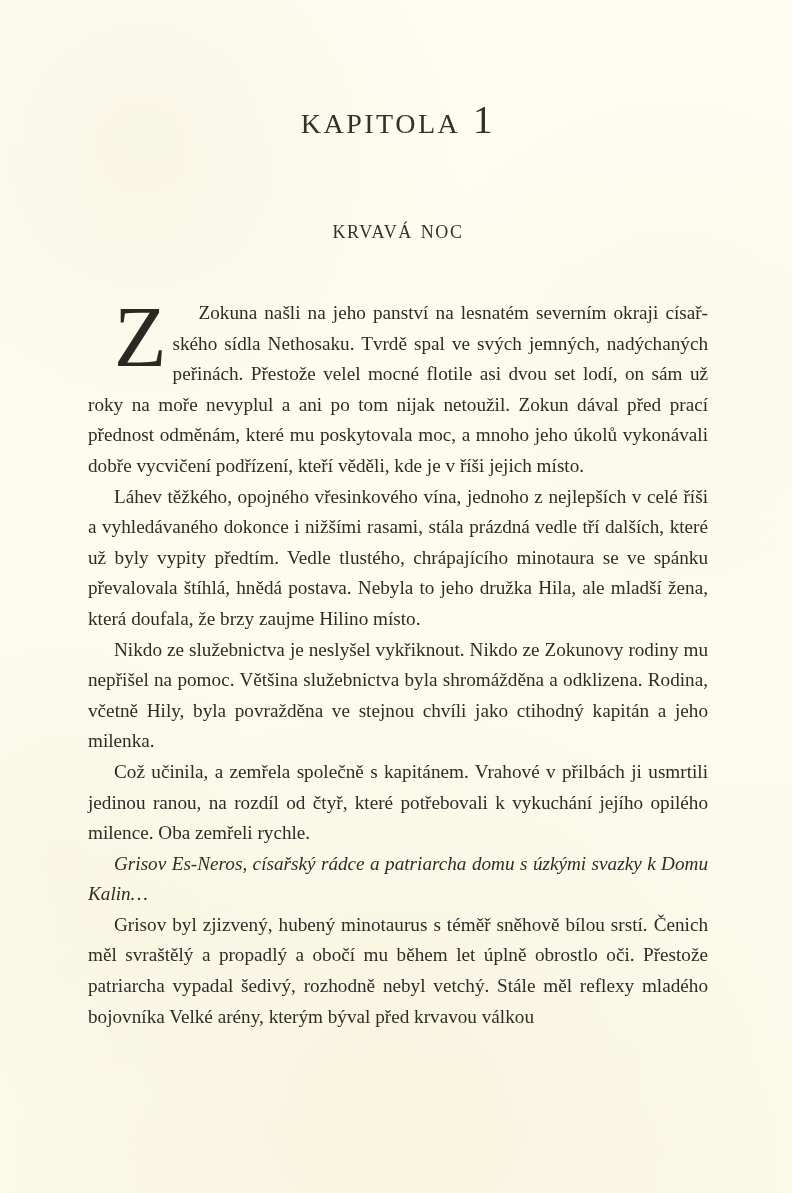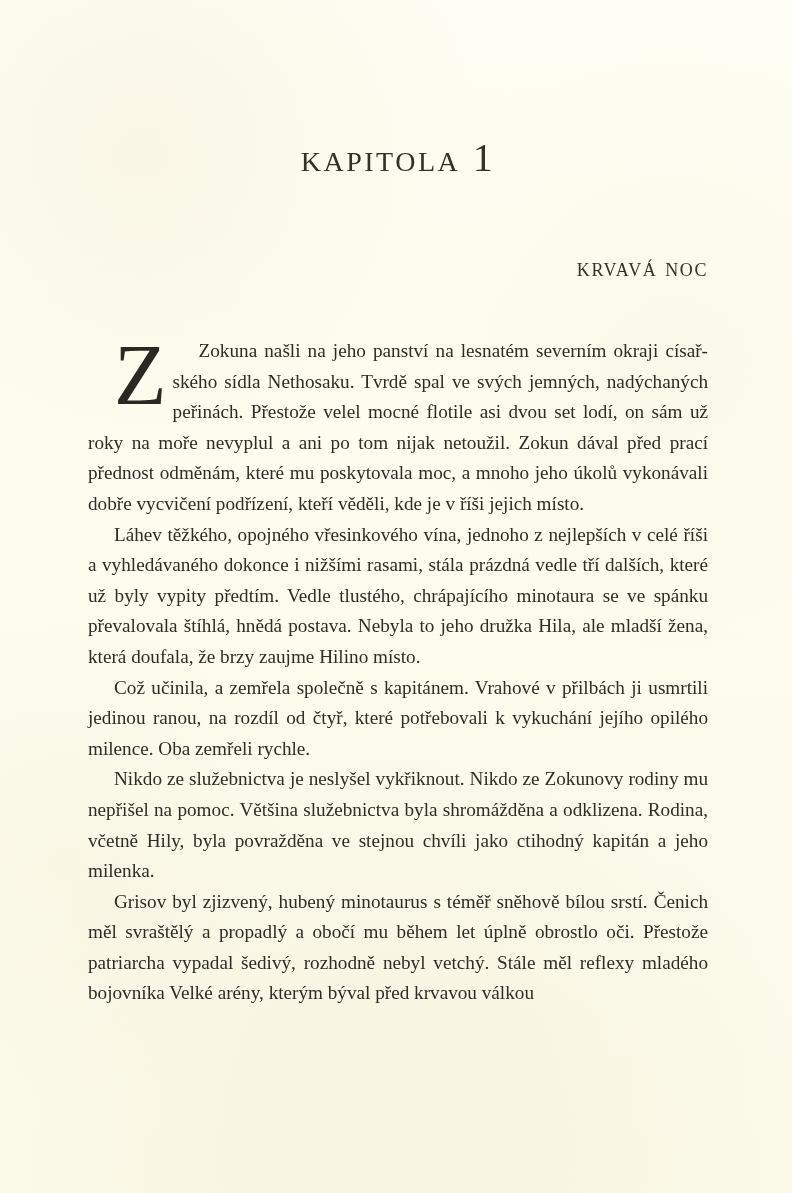--- a/index.html
+++ b/index.html
@@ -31,40 +31,39 @@
     z-index: 0;
   }
 
   .page {
     position: relative;
     z-index: 1;
     width: 792px;
     height: 897px;
     box-sizing: border-box;
     padding: 0 84px 12px 88px;
-    margin-top: 38px;
   }
 
   
   .chapter-title {
     text-align: center;
     font-size: 40px;
     letter-spacing: 2.5px;
     font-variant: small-caps;
     text-transform: lowercase;
     color: #34312b;
     margin: 0;
     padding-top: 100px;
     line-height: 1;
     font-weight: 400;
   }
   .chapter-title::first-letter { font-size: 1em; }
 
   .section-title {
-    text-align: right;
+    text-align: center;
     font-size: 25px;
     letter-spacing: 1.6px;
     font-variant: small-caps;
     text-transform: lowercase;
     color: #34312b;
     margin: 0;
     padding-top: 77px;
     line-height: 1;
     font-weight: 400;
   }
@@ -125,21 +124,22 @@
   <h2 class="section-title">Krvavá noc</h2>
 
   <div class="body-text">
 
     <p class="dropcap-para">
       <span class="dropcap">Z</span>
     </p>
 
     <p>Zokuna našli na jeho panství na lesnatém severním okraji císař­ského sídla Nethosaku. Tvrdě spal ve svých jemných, nadýchaných peři­nách. Přestože velel mocné flotile asi dvou set lodí, on sám už roky na moře nevyplul a ani po tom nijak netoužil. Zokun dával před prací přednost od­měnám, které mu poskytovala moc, a mnoho jeho úkolů vykonávali dobře vycvičení podřízení, kteří věděli, kde je v říši jejich místo.</p>
     <p>Láhev těžkého, opojného vřesinkového vína, jednoho z nejlepších v celé říši a vyhledávaného dokonce i nižšími rasami, stála prázdná vedle tří dal­ších, které už byly vypity předtím. Vedle tlustého, chrápajícího minotaura se ve spánku převalovala štíhlá, hnědá postava. Nebyla to jeho družka Hila, ale mladší žena, která doufala, že brzy zaujme Hilino místo.</p>
+    <p>Nikdo ze služebnictva je neslyšel vykřiknout. Nikdo ze Zokunovy rodi­ny mu nepřišel na pomoc. Většina služebnictva byla shromážděna a odkli­zena. Rodina, včetně Hily, byla povražděna ve stejnou chvíli jako ctihodný kapitán a jeho milenka.</p>
     <p>Což učinila, a zemřela společně s kapitánem. Vrahové v přilbách ji usmr­tili jedinou ranou, na rozdíl od čtyř, které potřebovali k vykuchání jejího opilého milence. Oba zemřeli rychle.</p>
-    <p>Nikdo ze služebnictva je neslyšel vykřiknout. Nikdo ze Zokunovy rodi­ny mu nepřišel na pomoc. Většina služebnictva byla shromážděna a odkli­zena. Rodina, včetně Hily, byla povražděna ve stejnou chvíli jako ctihodný kapitán a jeho milenka.</p>
 
 
+    <p class="italic-line">Grisov Es-Neros, císařský rádce a patriarcha domu s úzkými svazky k Domu Kalin…</p>
 
     <p>Grisov byl zjizvený, hubený minotaurus s téměř sněhově bílou srstí. Čenich měl svraštělý a propadlý a obočí mu během let úplně obrostlo oči. Přestože patriarcha vypadal šedivý, rozhodně nebyl vetchý. Stále měl re­flexy mladého bojovníka Velké arény, kterým býval před krvavou válkou</p>
 
   </div>
 </div>
 
 </body></html>

